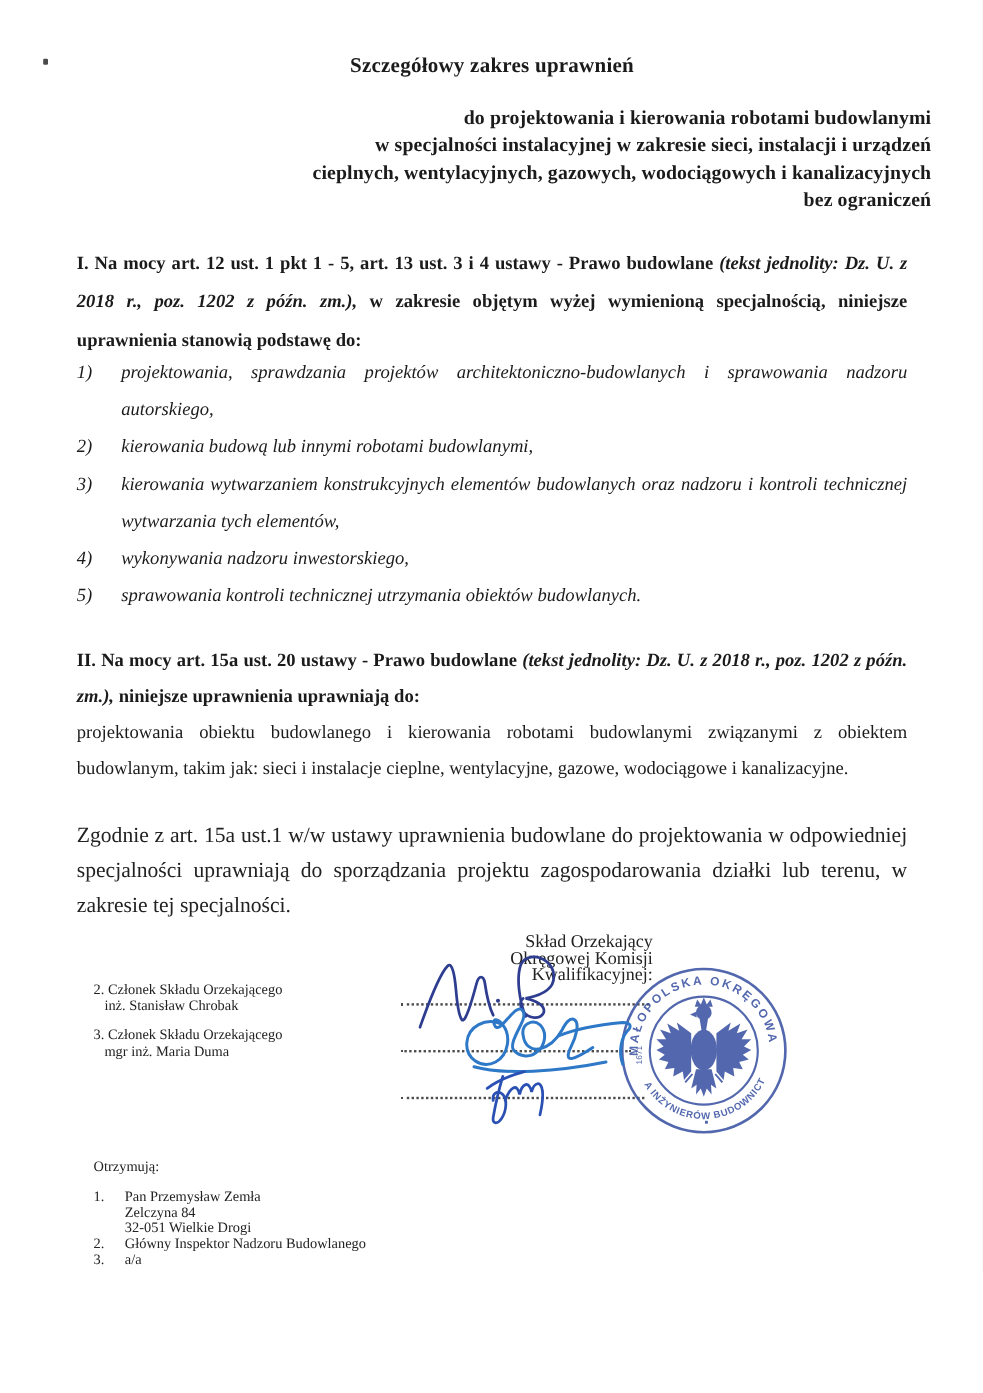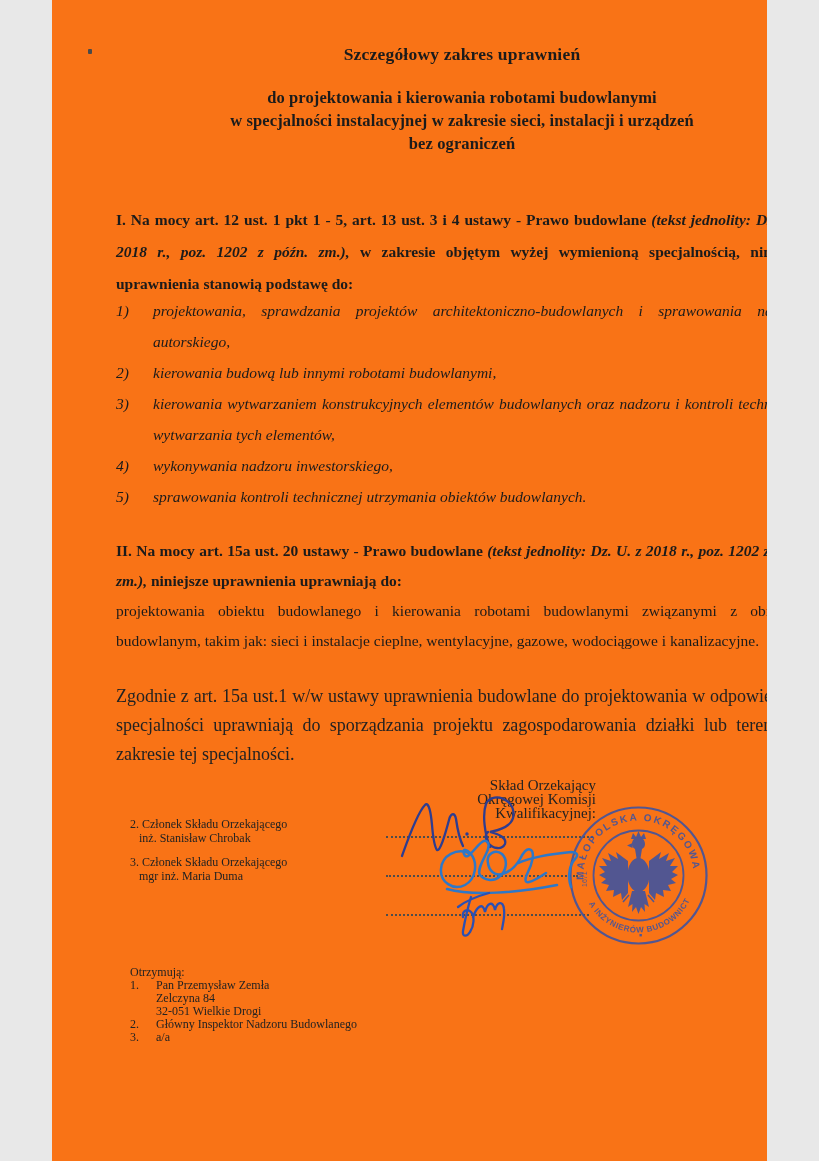--- a/index.html
+++ b/index.html
@@ -1,27 +1,27 @@
 <!DOCTYPE html>
 <html><head>
 <meta charset="utf-8">
 <style>
   html,body{margin:0;padding:0;background:#e8e8e8;}
   .page{
-    position:relative;width:715px;height:1161px;background:#f97316;
+    position:relative;width:819px;height:1161px;background:#ffffff;
     font-family:"Liberation Serif","DejaVu Serif",serif;color:#1b1b1b;
     overflow:hidden;margin:0 auto;
   }
   .speck{position:absolute;left:36px;top:49px;width:4px;height:5px;background:#4a4a4a;border-radius:1px;}
   .title{
     position:absolute;left:64px;top:44px;width:692px;text-align:center;
     font-size:17.5px;font-weight:bold;letter-spacing:.2px;
   }
   .subtitle{
-    position:absolute;left:44px;top:86px;width:732px;text-align:center;
+    position:absolute;left:44px;top:86px;width:732px;text-align:right;
     font-size:16.5px;font-weight:bold;line-height:23px;letter-spacing:.1px;
   }
   .para{position:absolute;left:64px;width:692px;text-align:justify;}
   .p1{top:204px;font-size:15.5px;font-weight:bold;line-height:32px;}
   .p2{top:536px;font-size:15.5px;line-height:30px;}
   .p2 .bold{font-weight:bold;}
   .p2 .bolditalic{font-weight:bold;font-style:italic;}
   .p2 .italicpara{display:block;}
   .bolditalic{font-weight:bold;font-style:italic;}
   .list{position:absolute;left:64px;top:295px;width:692px;font-size:15.5px;font-style:italic;line-height:31px;}
@@ -38,34 +38,35 @@
   .member .mname{padding-left:9px;}
   .dotline{position:absolute;height:0;border-bottom:2px dotted #4d4d4d;}
   .dl1{left:334px;top:836px;width:207px;}
   .dl2{left:334px;top:875px;width:192px;}
   .dl3{left:334px;top:914px;width:203px;}
   .stampwrap{position:absolute;left:514px;top:803px;width:145px;height:145px;opacity:.88;}
   .sigwrap{position:absolute;left:320px;top:790px;width:250px;height:165px;}
   .recipients{position:absolute;left:78px;top:966px;font-size:12px;line-height:13px;color:#222;}
   .r-item{display:flex;}
   .r-num{width:26px;flex-shrink:0;}
-  .r-head{margin-bottom:0;}
+  .r-head{margin-bottom:12px;}
 </style>
 </head>
 <body>
 
 <div class="page">
 
   <div class="speck"></div>
 
   <div class="title">Szczegółowy zakres uprawnień</div>
 
   <div class="subtitle">
     <div>do projektowania i kierowania robotami budowlanymi</div>
     <div>w specjalności instalacyjnej w zakresie sieci, instalacji i urządzeń</div>
+    <div>cieplnych, wentylacyjnych, gazowych, wodociągowych i kanalizacyjnych</div>
     <div>bez ograniczeń</div>
   </div>
 
   <div class="para p1"><span>I. Na mocy art. 12 ust. 1 pkt 1 - 5, art. 13 ust. 3 i 4 ustawy - Prawo budowlane </span><span class="bolditalic">(tekst jednolity: Dz. U. z 2018 r., poz. 1202 z późn. zm.),</span><span> w zakresie objętym wyżej wymienioną specjalnością, niniejsze uprawnienia stanowią podstawę do:</span></div>
 
   <div class="list">
     <div class="li">
       <span class="num">1)</span>
       <span class="itxt">projektowania, sprawdzania projektów architektoniczno-budowlanych i sprawowania nadzoru autorskiego,</span>
     </div>

